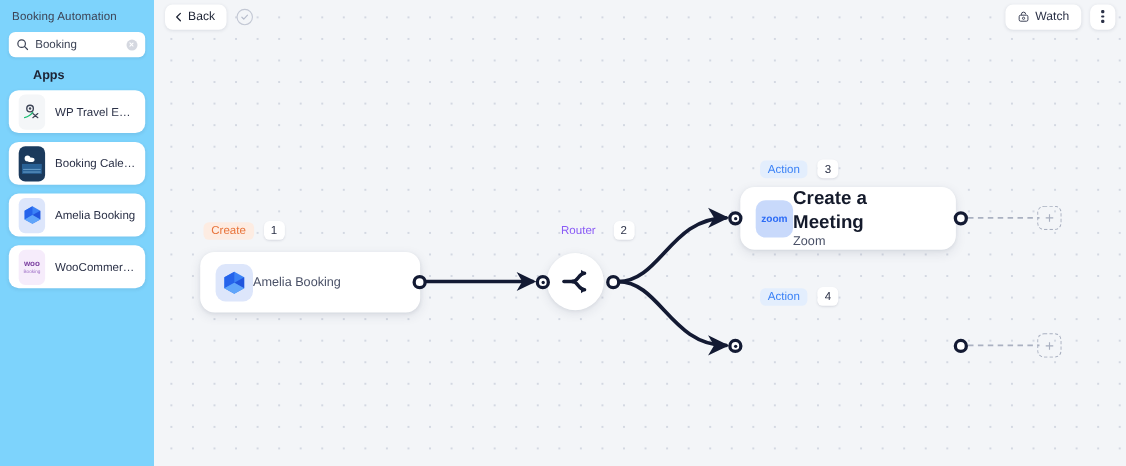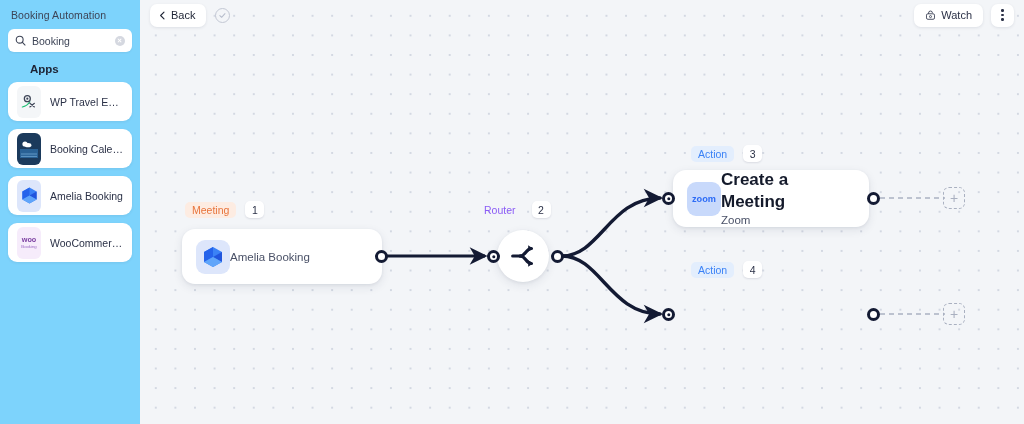--- a/index.html
+++ b/index.html
@@ -308,40 +308,40 @@
       <path d="M422,256 C460,256 470,198 520,198" stroke="#131a33" stroke-width="3.4" fill="none" stroke-linecap="round" marker-end="url(#arrow)"></path>
 
       <path d="M422,256 C460,256 470,314 520,314" stroke="#131a33" stroke-width="3.4" fill="none" stroke-linecap="round" marker-end="url(#arrow)"></path>
 
       <path d="M740,198 L805,198" stroke="#aab1c1" stroke-width="1.5" fill="none" stroke-dasharray="5 4"></path>
 
       <path d="M740,314 L805,314" stroke="#aab1c1" stroke-width="1.5" fill="none" stroke-dasharray="5 4"></path>
     </svg>
 
     <div class="badge-row" style="left:45px; top:201px;">
-      <span class="badge-kind kind-trigger">Meeting</span>
+      <span class="badge-kind kind-trigger">Create</span>
       <span class="badge-num">1</span>
     </div>
 
     <div class="node" id="node-trigger" style="left:42px; top:229px; width:200px; height:55px;">
       <span class="node-icon" style="background:#dde6fb;">
         <svg width="24" height="24" viewBox="0 0 24 24">
           <path d="M12 2 L21 7 v10 L12 22 L3 17 V7 Z" fill="#3b82f6"></path>
           <path d="M12 2 L12 12 L3 17 V7 Z" fill="#2563eb"></path>
           <path d="M12 12 L21 7 v10 Z" fill="#1d4ed8" opacity=".85"></path>
           <path d="M12 12 L3 17 l9 5 9-5 Z" fill="#60a5fa"></path>
         </svg>
       </span>
       <span>
         <div class="node-sub">Amelia Booking</div>
       </span>
     </div>
     <div class="port out" style="left:235px; top:250px;"></div>
 
-    <div class="badge-row" style="left:337px; top:201px;">
+    <div class="badge-row" style="left:363px; top:201px;">
       <span class="badge-kind kind-router">Router</span>
       <span class="badge-num">2</span>
     </div>
 
     <div id="router-node" style="left:357px; top:230px;">
       <svg width="30" height="30" viewBox="0 0 32 32">
         <path d="M5 16 H13" stroke="#131a33" stroke-width="3.4" stroke-linecap="round" fill="none"></path>
         <path d="M13 16 C19 16, 19 8, 25 8" stroke="#131a33" stroke-width="3.4" stroke-linecap="round" fill="none"></path>
         <path d="M13 16 C19 16, 19 24, 25 24" stroke="#131a33" stroke-width="3.4" stroke-linecap="round" fill="none"></path>
         <path d="M21.5 4.6 L26.5 8 L21.5 11.4 Z" fill="#131a33"></path>

